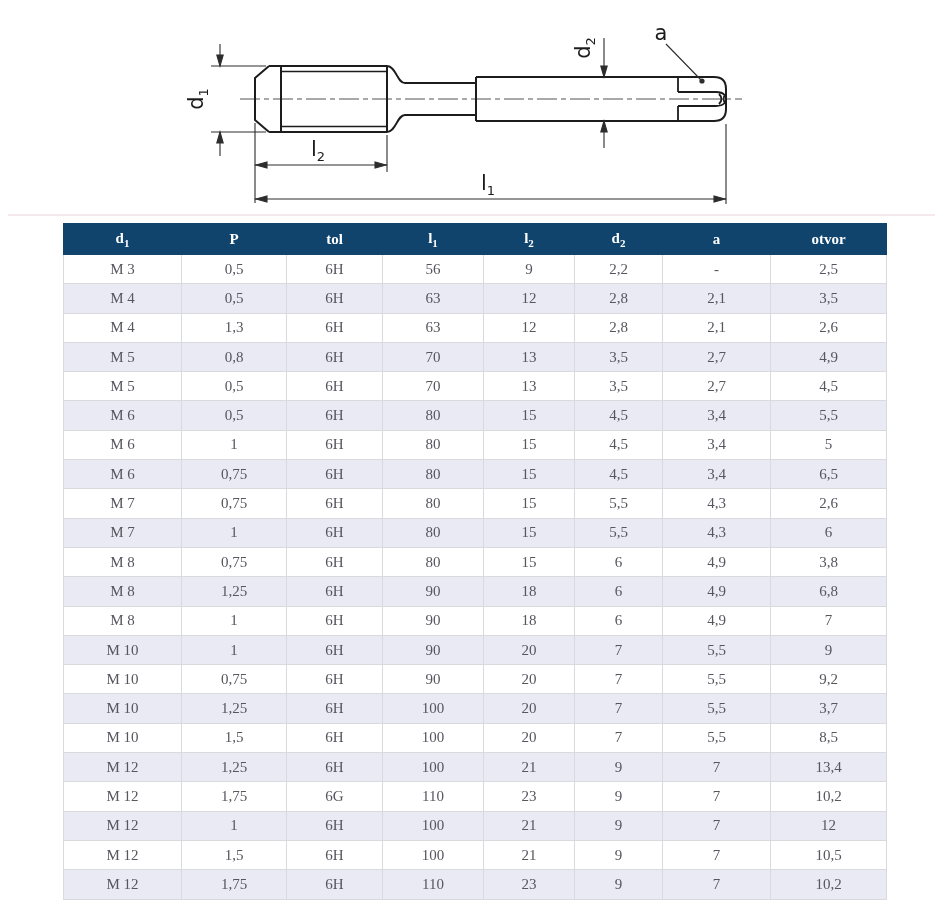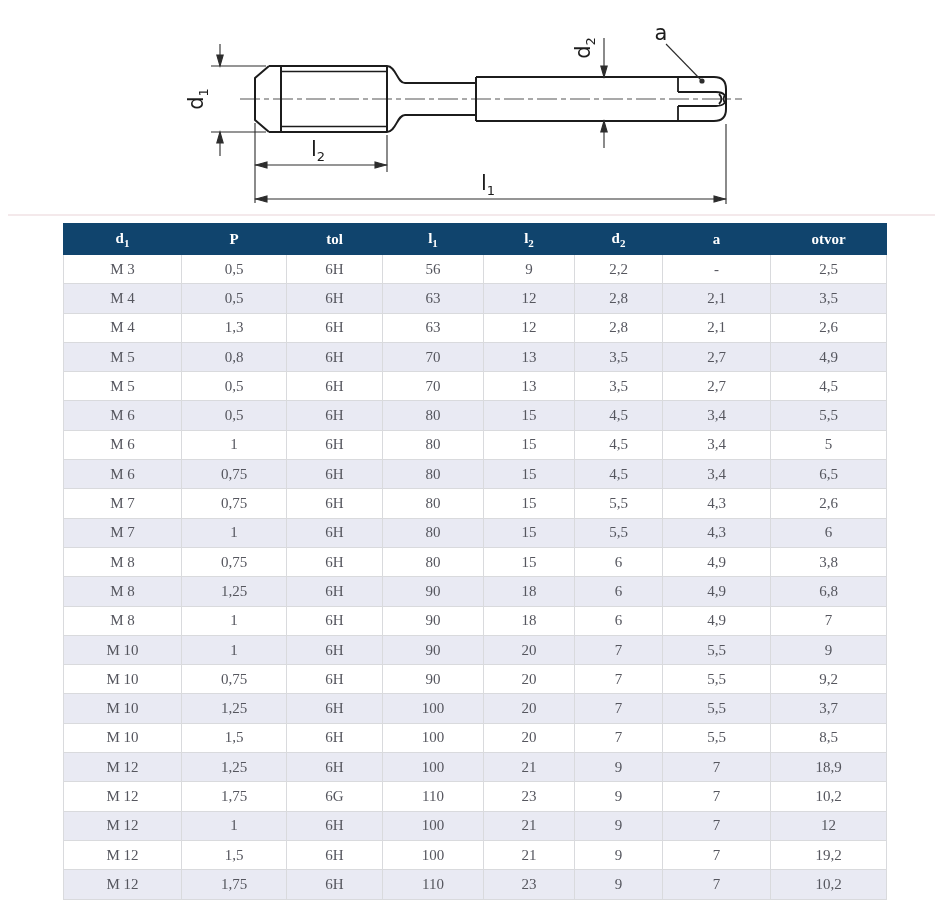--- a/index.html
+++ b/index.html
@@ -285,21 +285,21 @@
             <td>8,5</td>
           </tr>
           <tr class="alt">
             <td>M 12</td>
             <td>1,25</td>
             <td>6H</td>
             <td>100</td>
             <td>21</td>
             <td>9</td>
             <td>7</td>
-            <td>18,9</td>
+            <td>13,4</td>
           </tr>
           <tr>
             <td>M 12</td>
             <td>1,75</td>
             <td>6G</td>
             <td>110</td>
             <td>23</td>
             <td>9</td>
             <td>7</td>
             <td>10,2</td>
@@ -315,21 +315,21 @@
             <td>12</td>
           </tr>
           <tr>
             <td>M 12</td>
             <td>1,5</td>
             <td>6H</td>
             <td>100</td>
             <td>21</td>
             <td>9</td>
             <td>7</td>
-            <td>19,2</td>
+            <td>10,5</td>
           </tr>
           <tr class="alt">
             <td>M 12</td>
             <td>1,75</td>
             <td>6H</td>
             <td>110</td>
             <td>23</td>
             <td>9</td>
             <td>7</td>
             <td>10,2</td>

